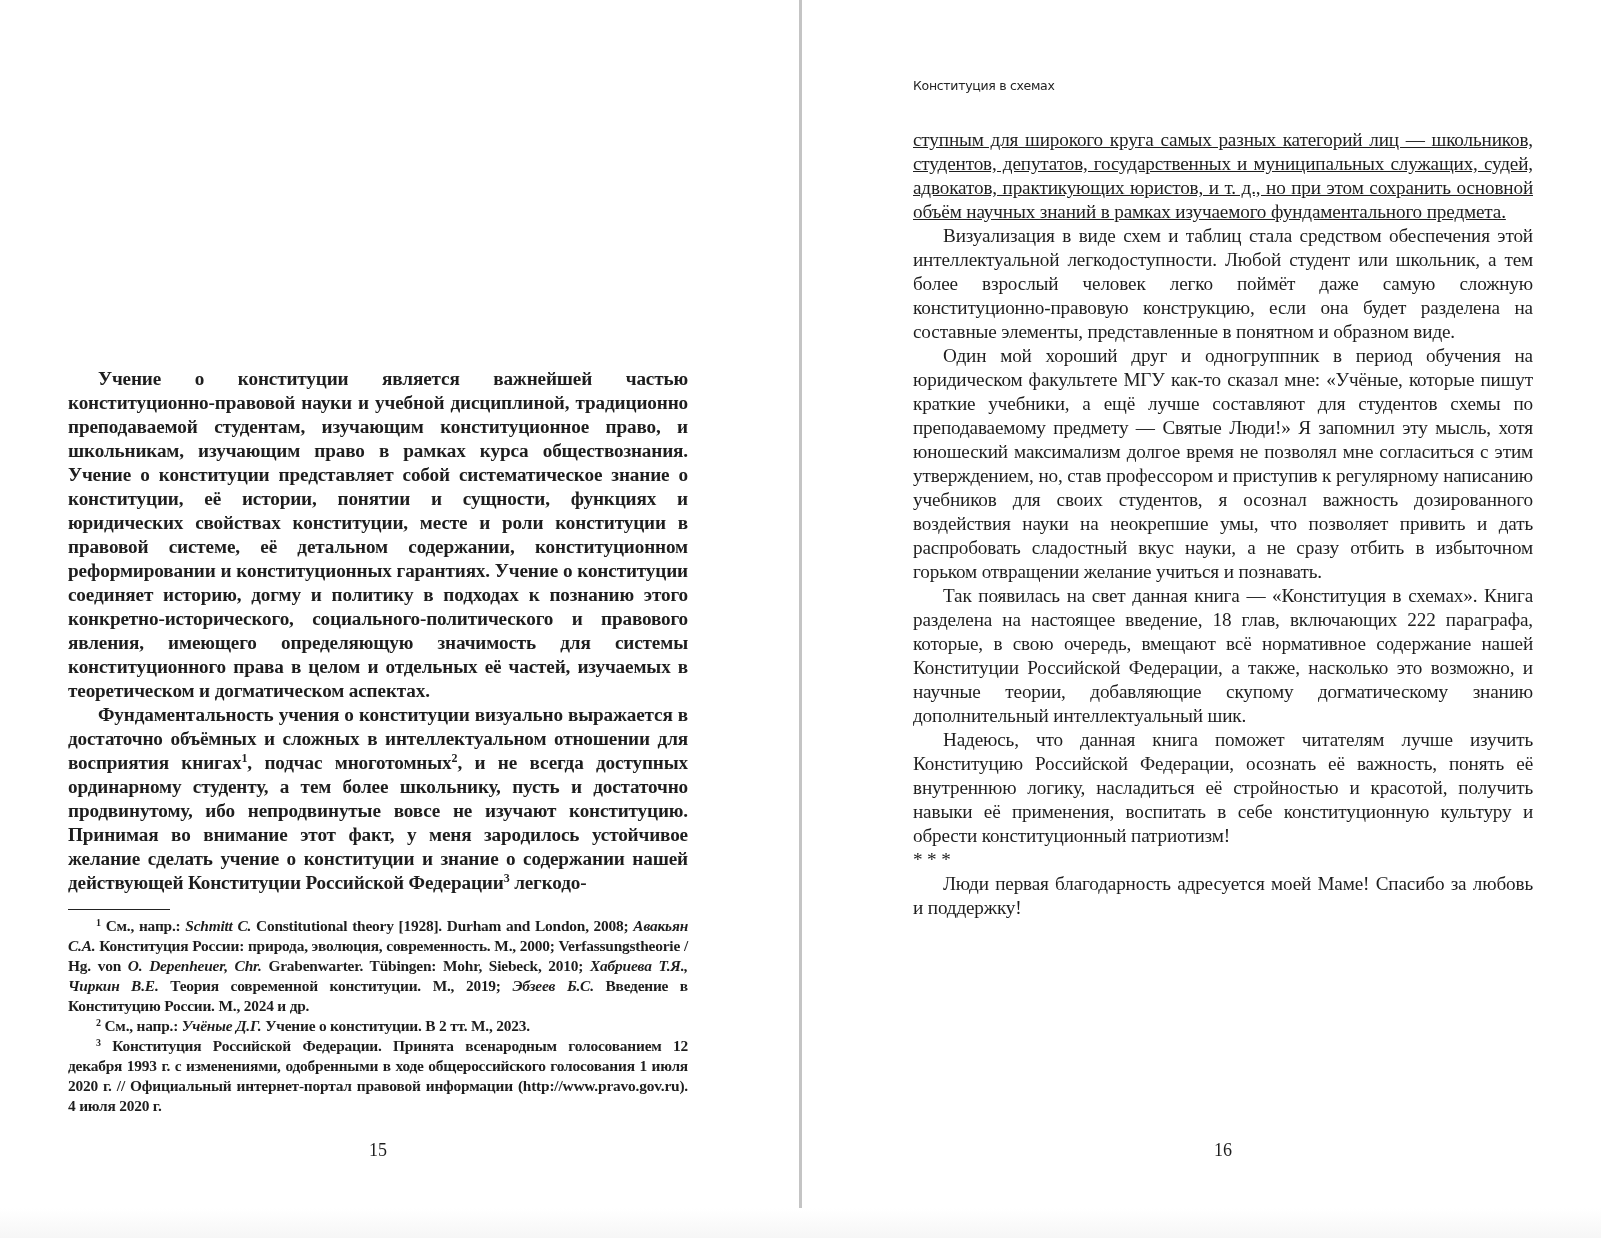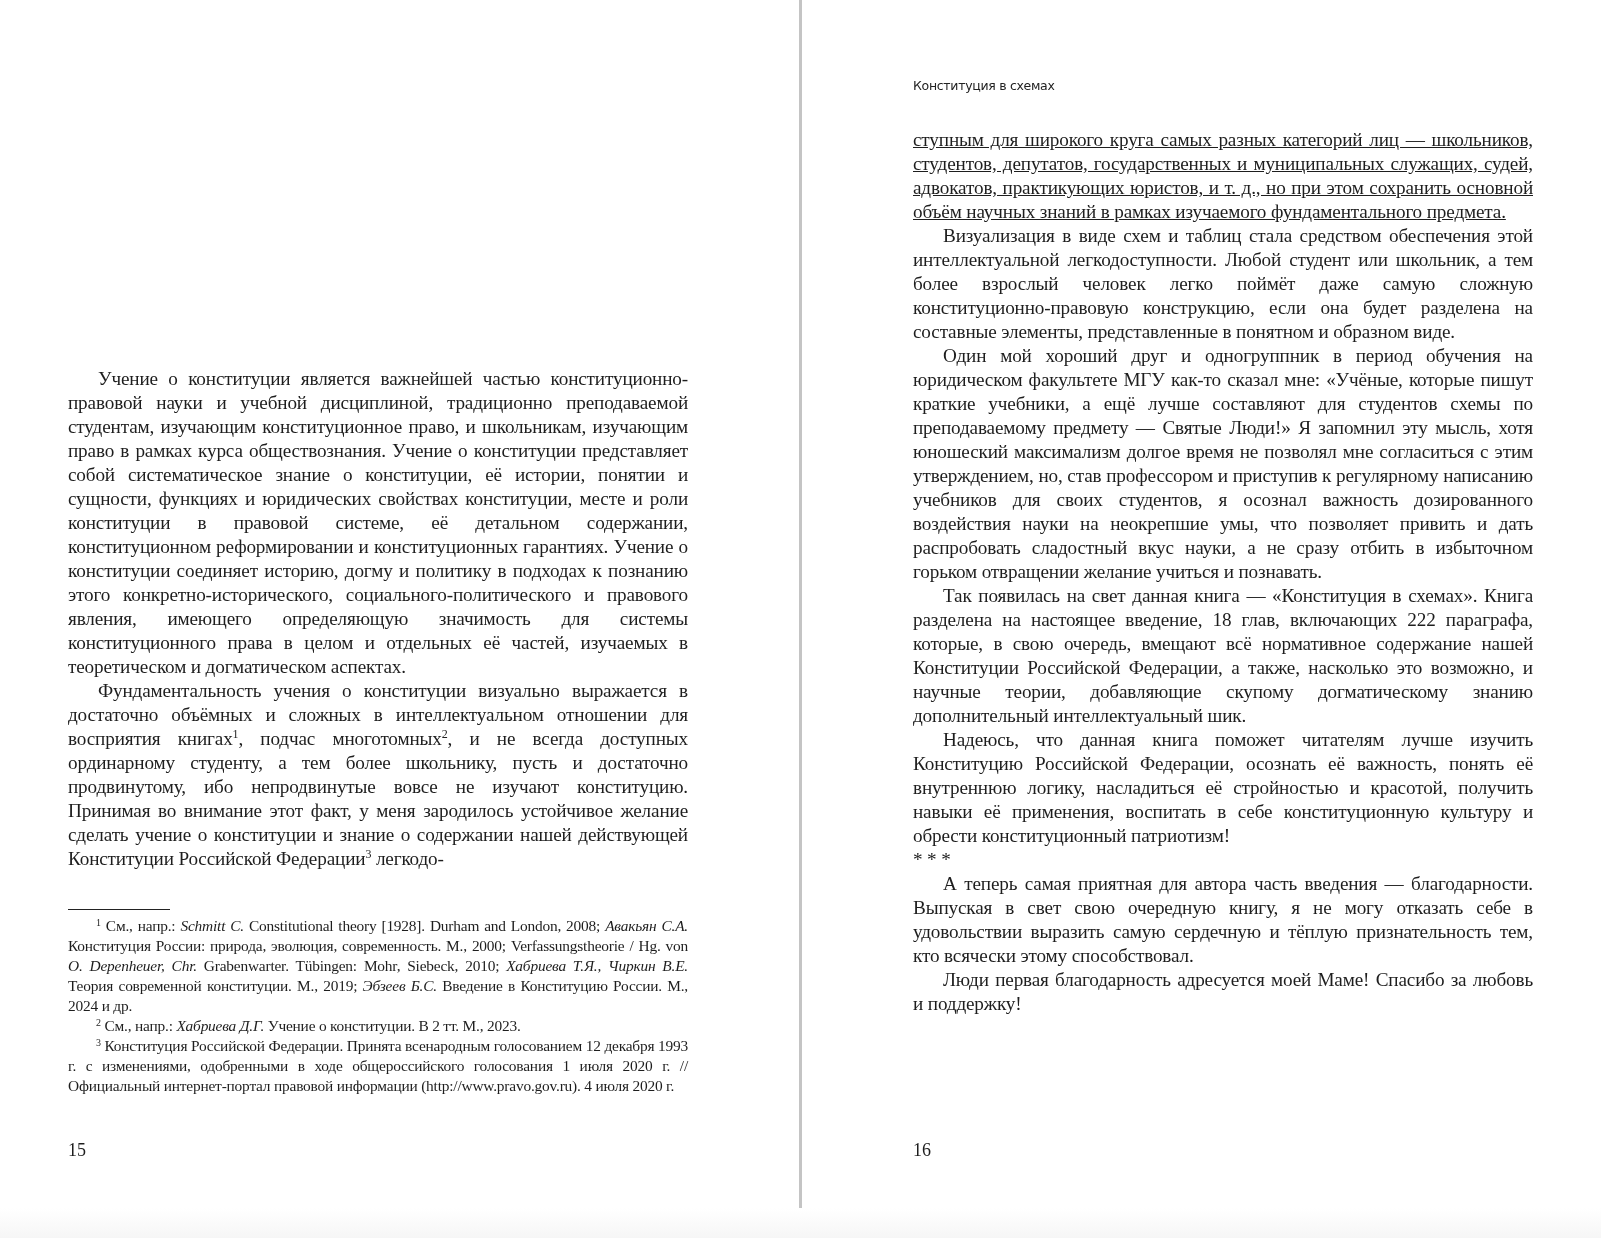--- a/index.html
+++ b/index.html
@@ -13,21 +13,21 @@
   .page { position: absolute; top: 0; height: 1238px; background: #fff; }
   .page-left { left: 0; width: 799px; }
   .page-right { left: 802px; width: 799px; }
   .divider { position: absolute; left: 799px; top: 0; width: 3px; height: 1238px; background: #c4c4c4; }
   .bottom-shade {
     position: absolute; left: 0; bottom: 0; width: 1601px; height: 30px;
     background: linear-gradient(#ffffff, #f6f6f6);
   }
 
   .col { position: absolute; width: 620px; }
-  .page-left .col { left: 68px; }
+  .page-left .col { left: 68px; font-weight: bold; }
   .page-right .col { left: 111px; }
 
   .running-head {
     position: absolute; left: 111px; top: 78px;
     font-family: "DejaVu Sans", sans-serif; font-size: 12.5px; color: #222;
     letter-spacing: -0.3px;
   }
   .chapter-title {
     position: absolute; left: 68px; top: 304px; width: 620px; text-align: center;
     font-weight: bold; font-size: 20px; letter-spacing: 0.3px; color: #1c1c1c;
@@ -49,61 +49,60 @@
   .fn-rule { position: absolute; left: 68px; top: 909px; width: 102px; height: 1px; background: #222; }
   .footnotes { top: 916px; }
   .footnotes p {
     margin: 0; font-size: 15.4px; line-height: 20px; text-align: justify;
     text-indent: 28px; letter-spacing: -0.2px;
   }
   .footnotes sup { font-size: 10px; vertical-align: 5px; }
   .footnotes i { font-style: italic; }
 
   .folio {
-    position: absolute; top: 1140px; width: 620px; font-size: 18px;
+    position: absolute; top: 1140px; width: 620px; text-align: center; font-size: 18px;
   }
   .page-left .folio { left: 68px; }
   .page-right .folio { left: 111px; }
 </style>
 </head>
 <body>
 
 <div class="spread">
 
   <div class="page page-left">
 
     <div class="col body-text left-body">
       <p>Учение о конституции является важнейшей частью конституционно-правовой науки и учебной дисциплиной, традиционно преподаваемой студентам, изучающим конституционное право, и школьникам, изучающим право в рамках курса обществознания. Учение о конституции представляет собой систематическое знание о конституции, её истории, понятии и сущности, функциях и юридических свойствах конституции, месте и роли конституции в правовой системе, её детальном содержании, конституционном реформировании и конституционных гарантиях. Учение о конституции соединяет историю, догму и политику в подходах к познанию этого конкретно-исторического, социального-политического и правового явления, имеющего определяющую значимость для системы конституционного права в целом и отдельных её частей, изучаемых в теоретическом и догматическом аспектах.</p>
       <p><span>Фундаментальность учения о конституции визуально выражается в достаточно объёмных и сложных в интеллектуальном отношении для восприятия книгах</span><sup>1</sup><span>, подчас многотомных</span><sup>2</sup><span>, и не всегда доступных ординарному студенту, а тем более школьнику, пусть и достаточно продвинутому, ибо непродвинутые вовсе не изучают конституцию. Принимая во внимание этот факт, у меня зародилось устойчивое желание сделать учение о конституции и знание о содержании нашей действующей Конституции Российской Федерации</span><sup>3</sup><span> легкодо-</span></p>
     </div>
 
     <div class="fn-rule"></div>
 
     <div class="col footnotes">
       <p><sup>1</sup><span> См., напр.: </span><i>Schmitt C.</i><span> Constitutional theory [1928]. Durham and London, 2008; </span><i>Авакьян С.А.</i><span> Конституция России: природа, эволюция, современность. М., 2000; Verfassungstheorie / Hg. von </span><i>O. Depenheuer, Chr.</i><span> Grabenwarter. Tübingen: Mohr, Siebeck, 2010; </span><i>Хабриева Т.Я., Чиркин В.Е.</i><span> Теория современной конституции. М., 2019; </span><i>Эбзеев Б.С.</i><span> Введение в Конституцию России. М., 2024 и др.</span></p>
-      <p><sup>2</sup><span> См., напр.: </span><i>Хабриева Д.Г.</i><span> Учение о конституции. В 2 тт. М., 2023.</span></p>
+      <p><sup>2</sup><span> См., напр.: </span><i>Учёные Д.Г.</i><span> Учение о конституции. В 2 тт. М., 2023.</span></p>
       <p><sup>3</sup><span> Конституция Российской Федерации. Принята всенародным голосованием 12 декабря 1993 г. с изменениями, одобренными в ходе общероссийского голосования 1 июля 2020 г. // Официальный интернет-портал правовой информации (http://www.pravo.gov.ru). 4 июля 2020 г.</span></p>
     </div>
 
     <div class="folio">15</div>
   </div>
 
   <div class="divider"></div>
 
   <div class="page page-right">
     <div class="running-head">Конституция в схемах</div>
 
     <div class="col body-text right-body">
       <p class="noindent">ступным для широкого круга самых разных категорий лиц — школьников, студентов, депутатов, государственных и муниципальных служащих, судей, адвокатов, практикующих юристов, и т. д., но при этом сохранить основной объём научных знаний в рамках изучаемого фундаментального предмета.</p>
       <p>Визуализация в виде схем и таблиц стала средством обеспечения этой интеллектуальной легкодоступности. Любой студент или школьник, а тем более взрослый человек легко поймёт даже самую сложную конституционно-правовую конструкцию, если она будет разделена на составные элементы, представленные в понятном и образном виде.</p>
       <p>Один мой хороший друг и одногруппник в период обучения на юридическом факультете МГУ как-то сказал мне: «Учёные, которые пишут краткие учебники, а ещё лучше составляют для студентов схемы по преподаваемому предмету — Святые Люди!» Я запомнил эту мысль, хотя юношеский максимализм долгое время не позволял мне согласиться с этим утверждением, но, став профессором и приступив к регулярному написанию учебников для своих студентов, я осознал важность дозированного воздействия науки на неокрепшие умы, что позволяет привить и дать распробовать сладостный вкус науки, а не сразу отбить в избыточном горьком отвращении желание учиться и познавать.</p>
       <p>Так появилась на свет данная книга — «Конституция в схемах». Книга разделена на настоящее введение, 18 глав, включающих 222 параграфа, которые, в свою очередь, вмещают всё нормативное содержание нашей Конституции Российской Федерации, а также, насколько это возможно, и научные теории, добавляющие скупому догматическому знанию дополнительный интеллектуальный шик.</p>
       <p>Надеюсь, что данная книга поможет читателям лучше изучить Конституцию Российской Федерации, осознать её важность, понять её внутреннюю логику, насладиться её стройностью и красотой, получить навыки её применения, воспитать в себе конституционную культуру и обрести конституционный патриотизм!</p>
       <p class="stars">* * *</p>
-      <p>А теперь самая приятная для автора часть введения — благодарности. Выпуская в свет свою очередную книгу, я не могу отказать себе в удовольствии выразить самую сердечную и тёплую признательность тем, кто всячески этому способствовал.</p>
       <p>Люди первая благодарность адресуется моей Маме! Спасибо за любовь и поддержку!</p>
     </div>
 
     <div class="folio">16</div>
   </div>
 
   <div class="bottom-shade"></div>
 </div>
 
 </body></html>

